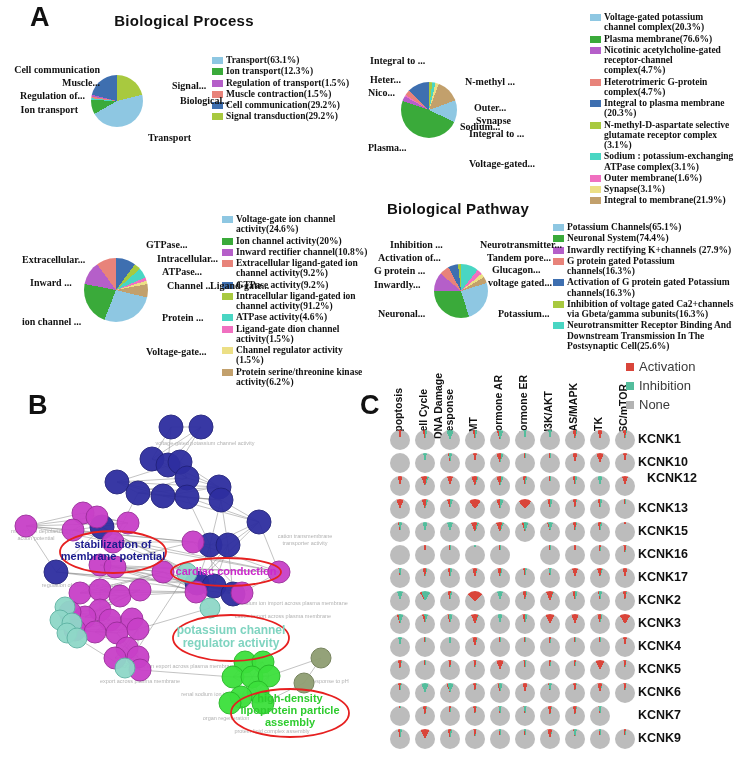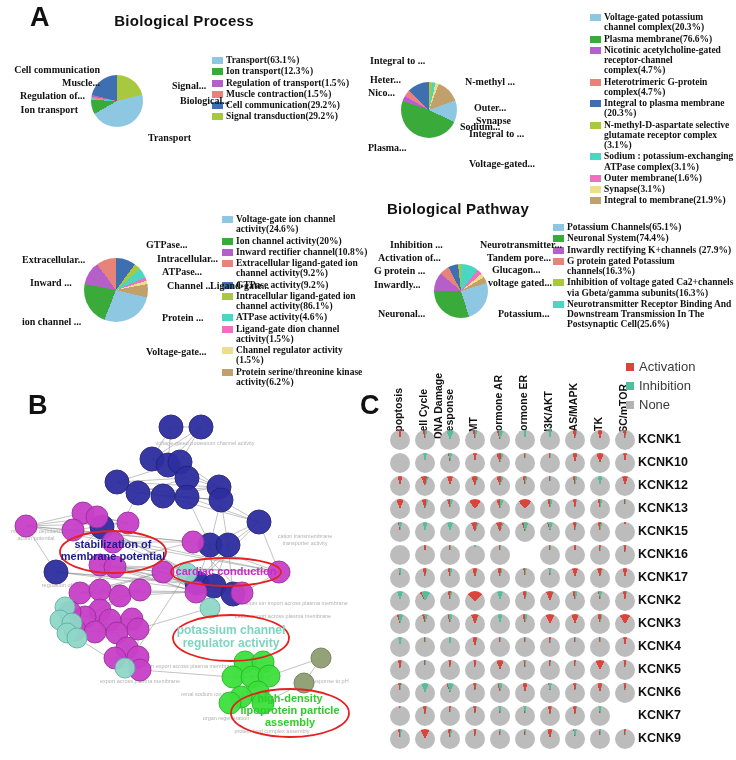--- a/index.html
+++ b/index.html
@@ -144,21 +144,21 @@
       <div class="leg-item">
         <div class="swatch" style="background: rgb(232, 131, 122);"></div>
         <div>Extracellular ligand-gated ion channel activity(9.2%)</div>
       </div>
       <div class="leg-item">
         <div class="swatch" style="background: rgb(62, 111, 176);"></div>
         <div>GTPase activity(9.2%)</div>
       </div>
       <div class="leg-item">
         <div class="swatch" style="background: rgb(168, 201, 63);"></div>
-        <div>Intracellular ligand-gated ion channel activity(86.1%)</div>
+        <div>Intracellular ligand-gated ion channel activity(91.2%)</div>
       </div>
       <div class="leg-item">
         <div class="swatch" style="background: rgb(73, 214, 195);"></div>
         <div>ATPase activity(4.6%)</div>
       </div>
       <div class="leg-item">
         <div class="swatch" style="background: rgb(240, 112, 192);"></div>
         <div>Ligand-gate dion channel activity(1.5%)</div>
       </div>
       <div class="leg-item">
@@ -193,20 +193,24 @@
         <div class="swatch" style="background: rgb(58, 170, 58);"></div>
         <div>Neuronal System(74.4%)</div>
       </div>
       <div class="leg-item">
         <div class="swatch" style="background: rgb(181, 95, 201);"></div>
         <div>Inwardly rectifying K+channels (27.9%)</div>
       </div>
       <div class="leg-item">
         <div class="swatch" style="background: rgb(232, 131, 122);"></div>
         <div>G protein gated Potassium channels(16.3%)</div>
+      </div>
+      <div class="leg-item">
+        <div class="swatch" style="background: rgb(62, 111, 176);"></div>
+        <div>Activation of G protein gated Potassium channels(16.3%)</div>
       </div>
       <div class="leg-item">
         <div class="swatch" style="background: rgb(168, 201, 63);"></div>
         <div>Inhibition of voltage gated Ca2+channels via Gbeta/gamma subunits(16.3%)</div>
       </div>
       <div class="leg-item">
         <div class="swatch" style="background: rgb(73, 214, 195);"></div>
         <div>Neurotransmitter Receptor Binding And Downstream Transmission In The Postsynaptic Cell(25.6%)</div>
       </div>
     </div>
@@ -534,21 +538,21 @@
     <div class="mini-pie" style="background: conic-gradient(rgb(217, 69, 58) 0deg, rgb(217, 69, 58) 0deg, rgb(83, 189, 156) 0deg, rgb(83, 189, 156) 0deg, rgb(188, 188, 188) 0deg, rgb(188, 188, 188) 360deg); left: 22px; top: 98px;"></div>
     <div class="mini-pie" style="background: conic-gradient(from -10.8deg, rgb(217, 69, 58) 0deg, rgb(217, 69, 58) 0deg, rgb(83, 189, 156) 0deg, rgb(83, 189, 156) 21.6deg, rgb(188, 188, 188) 21.6deg, rgb(188, 188, 188) 360deg); left: 47px; top: 98px;"></div>
     <div class="mini-pie" style="background: conic-gradient(from -12.6deg, rgb(217, 69, 58) 0deg, rgb(217, 69, 58) 7.2deg, rgb(83, 189, 156) 7.2deg, rgb(83, 189, 156) 25.2deg, rgb(188, 188, 188) 25.2deg, rgb(188, 188, 188) 360deg); left: 72px; top: 98px;"></div>
     <div class="mini-pie" style="background: conic-gradient(from -10.8deg, rgb(217, 69, 58) 0deg, rgb(217, 69, 58) 21.6deg, rgb(83, 189, 156) 21.6deg, rgb(83, 189, 156) 21.6deg, rgb(188, 188, 188) 21.6deg, rgb(188, 188, 188) 360deg); left: 97px; top: 98px;"></div>
     <div class="mini-pie" style="background: conic-gradient(from -21.6deg, rgb(217, 69, 58) 0deg, rgb(217, 69, 58) 28.8deg, rgb(83, 189, 156) 28.8deg, rgb(83, 189, 156) 43.2deg, rgb(188, 188, 188) 43.2deg, rgb(188, 188, 188) 360deg); left: 122px; top: 98px;"></div>
     <div class="mini-pie" style="background: conic-gradient(from -5.4deg, rgb(217, 69, 58) 0deg, rgb(217, 69, 58) 7.2deg, rgb(83, 189, 156) 7.2deg, rgb(83, 189, 156) 10.8deg, rgb(188, 188, 188) 10.8deg, rgb(188, 188, 188) 360deg); left: 147px; top: 98px;"></div>
     <div class="mini-pie" style="background: conic-gradient(from -5.4deg, rgb(217, 69, 58) 0deg, rgb(217, 69, 58) 7.2deg, rgb(83, 189, 156) 7.2deg, rgb(83, 189, 156) 10.8deg, rgb(188, 188, 188) 10.8deg, rgb(188, 188, 188) 360deg); left: 172px; top: 98px;"></div>
     <div class="mini-pie" style="background: conic-gradient(from -14.4deg, rgb(217, 69, 58) 0deg, rgb(217, 69, 58) 28.8deg, rgb(83, 189, 156) 28.8deg, rgb(83, 189, 156) 28.8deg, rgb(188, 188, 188) 28.8deg, rgb(188, 188, 188) 360deg); left: 197px; top: 98px;"></div>
     <div class="mini-pie" style="background: conic-gradient(from -21.6deg, rgb(217, 69, 58) 0deg, rgb(217, 69, 58) 43.2deg, rgb(83, 189, 156) 43.2deg, rgb(83, 189, 156) 43.2deg, rgb(188, 188, 188) 43.2deg, rgb(188, 188, 188) 360deg); left: 222px; top: 98px;"></div>
     <div class="mini-pie" style="background: conic-gradient(from -10.8deg, rgb(217, 69, 58) 0deg, rgb(217, 69, 58) 21.6deg, rgb(83, 189, 156) 21.6deg, rgb(83, 189, 156) 21.6deg, rgb(188, 188, 188) 21.6deg, rgb(188, 188, 188) 360deg); left: 247px; top: 98px;"></div>
-    <div class="row-label" style="top: 123px;">KCNK12</div>
+    <div class="row-label" style="top: 116px; margin-left: 9px;">KCNK12</div>
     <div class="mini-pie" style="background: conic-gradient(from -14.4deg, rgb(217, 69, 58) 0deg, rgb(217, 69, 58) 28.8deg, rgb(83, 189, 156) 28.8deg, rgb(83, 189, 156) 28.8deg, rgb(188, 188, 188) 28.8deg, rgb(188, 188, 188) 360deg); left: 22px; top: 121px;"></div>
     <div class="mini-pie" style="background: conic-gradient(from -23.4deg, rgb(217, 69, 58) 0deg, rgb(217, 69, 58) 36deg, rgb(83, 189, 156) 36deg, rgb(83, 189, 156) 46.8deg, rgb(188, 188, 188) 46.8deg, rgb(188, 188, 188) 360deg); left: 47px; top: 121px;"></div>
     <div class="mini-pie" style="background: conic-gradient(from -18deg, rgb(217, 69, 58) 0deg, rgb(217, 69, 58) 36deg, rgb(83, 189, 156) 36deg, rgb(83, 189, 156) 36deg, rgb(188, 188, 188) 36deg, rgb(188, 188, 188) 360deg); left: 72px; top: 121px;"></div>
     <div class="mini-pie" style="background: conic-gradient(from -21.6deg, rgb(217, 69, 58) 0deg, rgb(217, 69, 58) 36deg, rgb(83, 189, 156) 36deg, rgb(83, 189, 156) 43.2deg, rgb(188, 188, 188) 43.2deg, rgb(188, 188, 188) 360deg); left: 97px; top: 121px;"></div>
     <div class="mini-pie" style="background: conic-gradient(from -21.6deg, rgb(217, 69, 58) 0deg, rgb(217, 69, 58) 28.8deg, rgb(83, 189, 156) 28.8deg, rgb(83, 189, 156) 43.2deg, rgb(188, 188, 188) 43.2deg, rgb(188, 188, 188) 360deg); left: 122px; top: 121px;"></div>
     <div class="mini-pie" style="background: conic-gradient(from -14.4deg, rgb(217, 69, 58) 0deg, rgb(217, 69, 58) 18deg, rgb(83, 189, 156) 18deg, rgb(83, 189, 156) 28.8deg, rgb(188, 188, 188) 28.8deg, rgb(188, 188, 188) 360deg); left: 147px; top: 121px;"></div>
     <div class="mini-pie" style="background: conic-gradient(from -5.4deg, rgb(217, 69, 58) 0deg, rgb(217, 69, 58) 7.2deg, rgb(83, 189, 156) 7.2deg, rgb(83, 189, 156) 10.8deg, rgb(188, 188, 188) 10.8deg, rgb(188, 188, 188) 360deg); left: 172px; top: 121px;"></div>
     <div class="mini-pie" style="background: conic-gradient(from -14.4deg, rgb(217, 69, 58) 0deg, rgb(217, 69, 58) 14.4deg, rgb(83, 189, 156) 14.4deg, rgb(83, 189, 156) 28.8deg, rgb(188, 188, 188) 28.8deg, rgb(188, 188, 188) 360deg); left: 197px; top: 121px;"></div>
     <div class="mini-pie" style="background: conic-gradient(from -14.4deg, rgb(217, 69, 58) 0deg, rgb(217, 69, 58) 0deg, rgb(83, 189, 156) 0deg, rgb(83, 189, 156) 28.8deg, rgb(188, 188, 188) 28.8deg, rgb(188, 188, 188) 360deg); left: 222px; top: 121px;"></div>
     <div class="mini-pie" style="background: conic-gradient(from -18deg, rgb(217, 69, 58) 0deg, rgb(217, 69, 58) 36deg, rgb(83, 189, 156) 36deg, rgb(83, 189, 156) 36deg, rgb(188, 188, 188) 36deg, rgb(188, 188, 188) 360deg); left: 247px; top: 121px;"></div>

